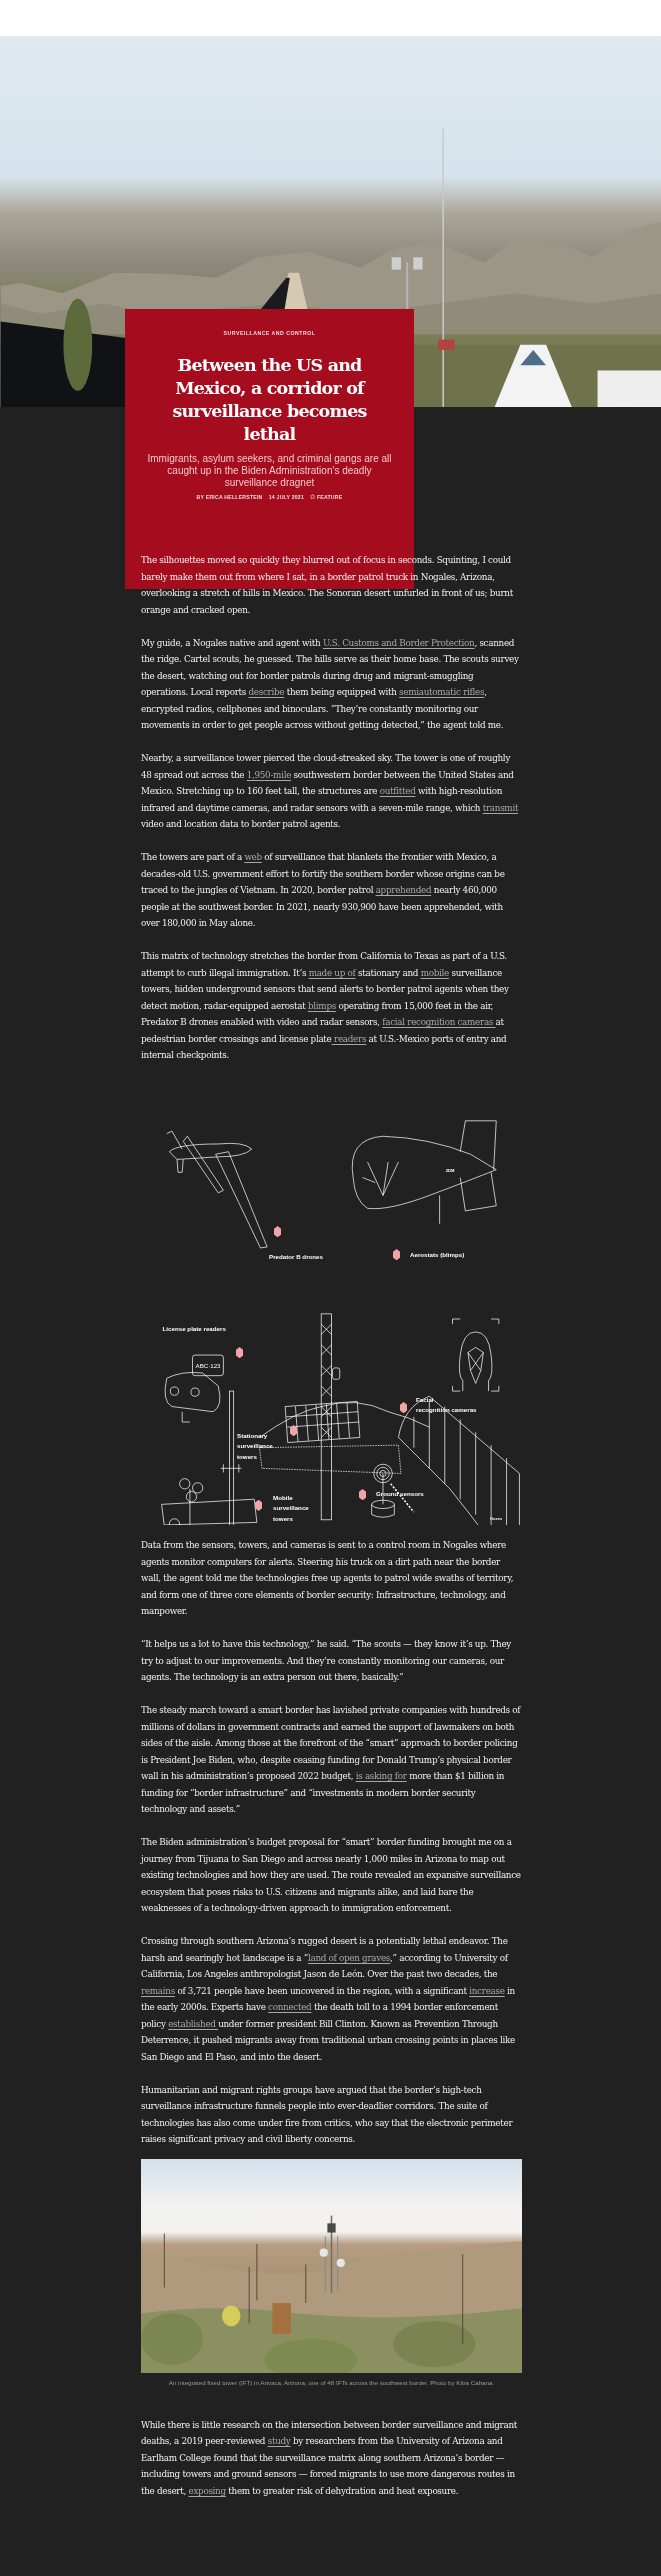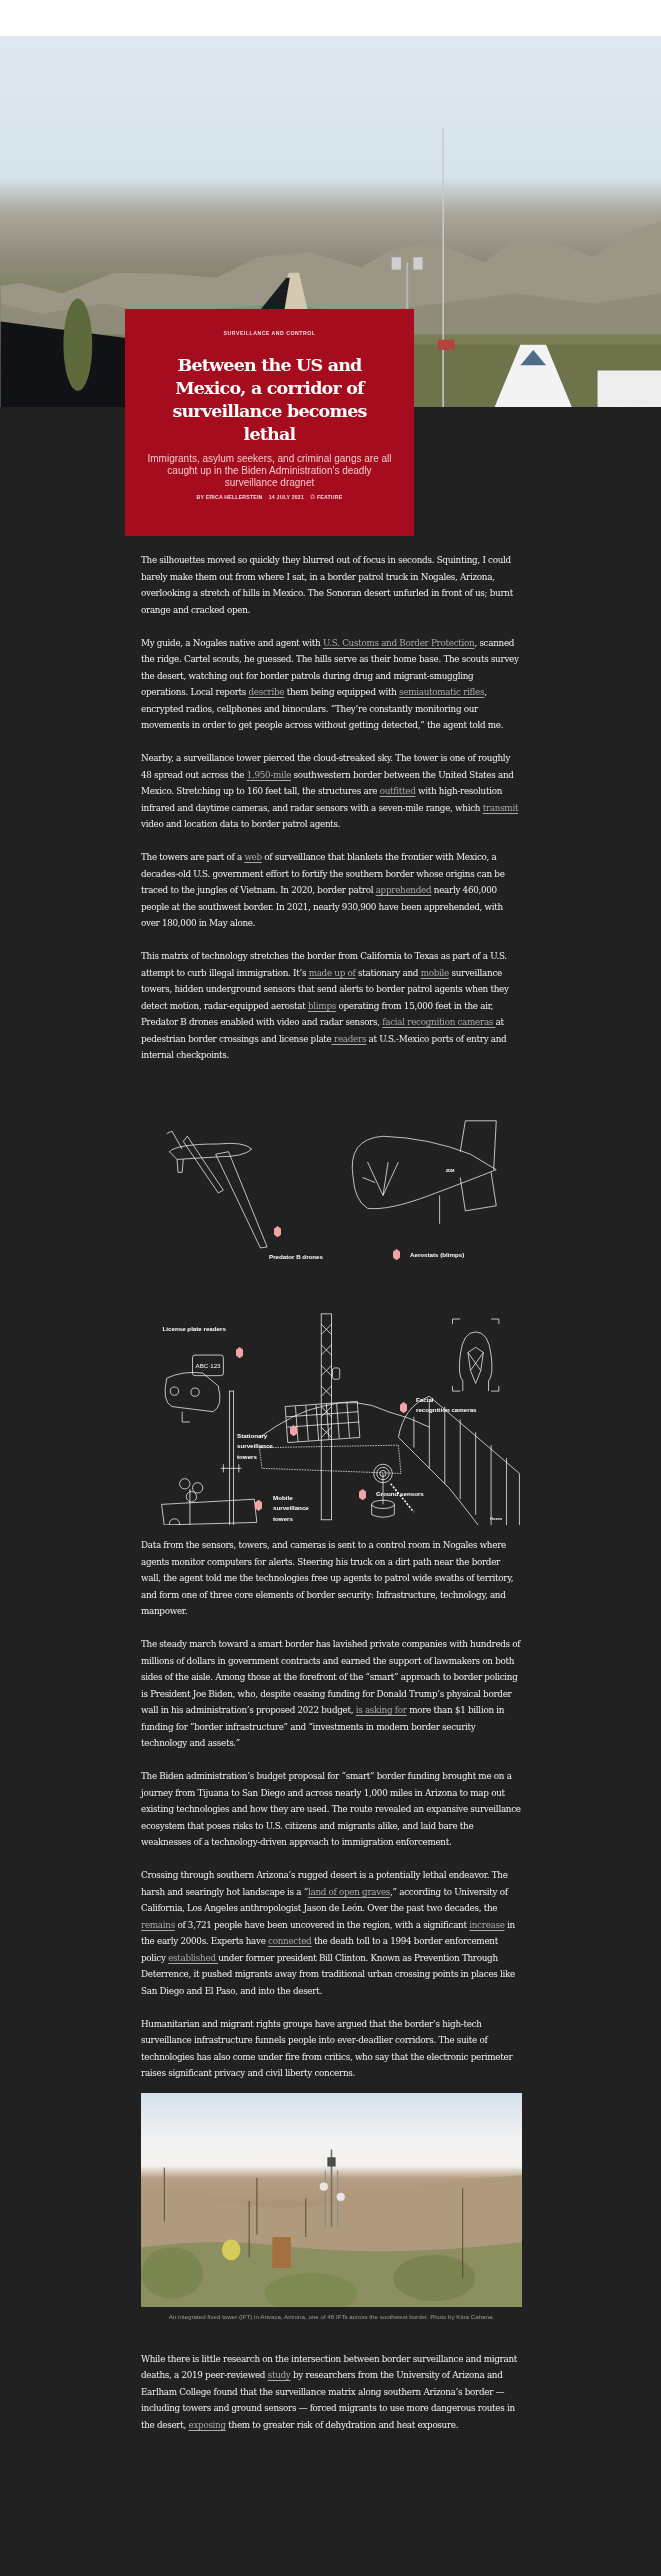--- a/index.html
+++ b/index.html
@@ -10,21 +10,21 @@
   .top-band { position: absolute; left: 0; top: 0; width: 662px; height: 36px; background: #ffffff; }
 
   
   .hero { position: absolute; left: 0; top: 36px; width: 662px; height: 371px; overflow: hidden;
     background: linear-gradient(180deg, #dfe9ef 0%, #d6e3ec 38%, #a9a599 48%, #8f8a7d 60%, #7c7f5d 72%, #6e7350 82%, #5c6242 100%); }
   .hero svg { position: absolute; left: 0; top: 0; }
   .hero-credit { position: absolute; right: 12.4px; top: 363px; font-family: "Liberation Sans", sans-serif;
     font-size: 5.2px; letter-spacing: 0.5px; color: #e8e8e8; }
 
   
-  .card { position: absolute; left: 125px; top: 309px; width: 289px; height: 227px; background: #a50d1e; text-align: center; }
+  .card { position: absolute; left: 125px; top: 309px; width: 289px; height: 280px; background: #a50d1e; text-align: center; }
   .card .kicker { position: absolute; top: 20.6px; width: 100%; font-family: "Liberation Sans", sans-serif; font-size: 5.2px;
     letter-spacing: 0.5px; color: #f6d8dc; font-weight: 700; }
   .card h1 { position: absolute; top: 45px; left: 20.6px; right: 20.6px; font-family: "DejaVu Serif", serif; font-weight: 700;
     font-size: 17.5px; line-height: 23px; color: #ffffff; letter-spacing: -0.8px; }
   .card .dek { position: absolute; top: 144px; left: 20.6px; right: 20.6px; font-family: "Liberation Sans", sans-serif;
     font-size: 10px; line-height: 12px; color: #f4c7cc; }
   .card .byline { position: absolute; top: 185px; width: 100%; font-family: "Liberation Sans", sans-serif;
     font-size: 5.2px; letter-spacing: 0.2px; color: #f6d8dc; font-weight: 700; display: flex; justify-content: center; gap: 6.2px; }
   .star { display: inline-block; width: 5.2px; height: 5.2px; margin-right: 1.5px; vertical-align: -0.5px; }
 
@@ -202,20 +202,21 @@
     <div class="hex" style="left:218px;top:530px;margin-top:-118px;"></div>
     <div class="lbl" style="left:235px;top:412px;">Ground sensors</div>
 
     <div class="hex" style="left:114px;top:431px;margin-top:-8.2px;"></div>
     <div class="lbl" style="left:132px;top:416px;"><span>Mobile</span><br><span>surveillance</span><br><span>towers</span></div>
 
     <div class="sig" style="left:349px;top:439px;">Hozzo</div>
   </div>
 
   <p>Data from the sensors, towers, and cameras is sent to a control room in Nogales where agents monitor computers for alerts. Steering his truck on a dirt path near the border wall, the agent told me the technologies free up agents to patrol wide swaths of territory, and form one of three core elements of border security: Infrastructure, technology, and manpower.</p>
+  <p>“It helps us a lot to have this technology,” he said. “The scouts — they know it’s up. They try to adjust to our improvements. And they’re constantly monitoring our cameras, our agents. The technology is an extra person out there, basically.”</p>
 
   <p><span>The steady march toward a smart border has lavished private companies with hundreds of millions of dollars in government contracts and earned the support of lawmakers on both sides of the aisle. Among those at the forefront of the “smart” approach to border policing is President Joe Biden, who, despite ceasing funding for Donald Trump’s physical border wall in his administration’s proposed 2022 budget, </span><a>is asking for</a><span> more than $1 billion in funding for “border infrastructure” and “investments in modern border security technology and assets.”</span></p>
 
   <p>The Biden administration’s budget proposal for “smart” border funding brought me on a journey from Tijuana to San Diego and across nearly 1,000 miles in Arizona to map out existing technologies and how they are used. The route revealed an expansive surveillance ecosystem that poses risks to U.S. citizens and migrants alike, and laid bare the weaknesses of a technology-driven approach to immigration enforcement.</p>
 
   <p><span>Crossing through southern Arizona’s rugged desert is a potentially lethal endeavor. The harsh and searingly hot landscape is a “</span><a>land of open graves</a><span>,” according to University of California, Los Angeles anthropologist Jason de León. Over the past two decades, the </span><a>remains</a><span> of 3,721 people have been uncovered in the region, with a significant </span><a>increase</a><span> in the early 2000s. Experts have </span><a>connected</a><span> the death toll to a 1994 border enforcement policy </span><a>established </a><span>under former president Bill Clinton. Known as Prevention Through Deterrence, it pushed migrants away from traditional urban crossing points in places like San Diego and El Paso, and into the desert.</span></p>
 
   <p>Humanitarian and migrant rights groups have argued that the border’s high-tech surveillance infrastructure funnels people into ever-deadlier corridors. The suite of technologies has also come under fire from critics, who say that the electronic perimeter raises significant privacy and civil liberty concerns.</p>
 
   <div class="photo2">

